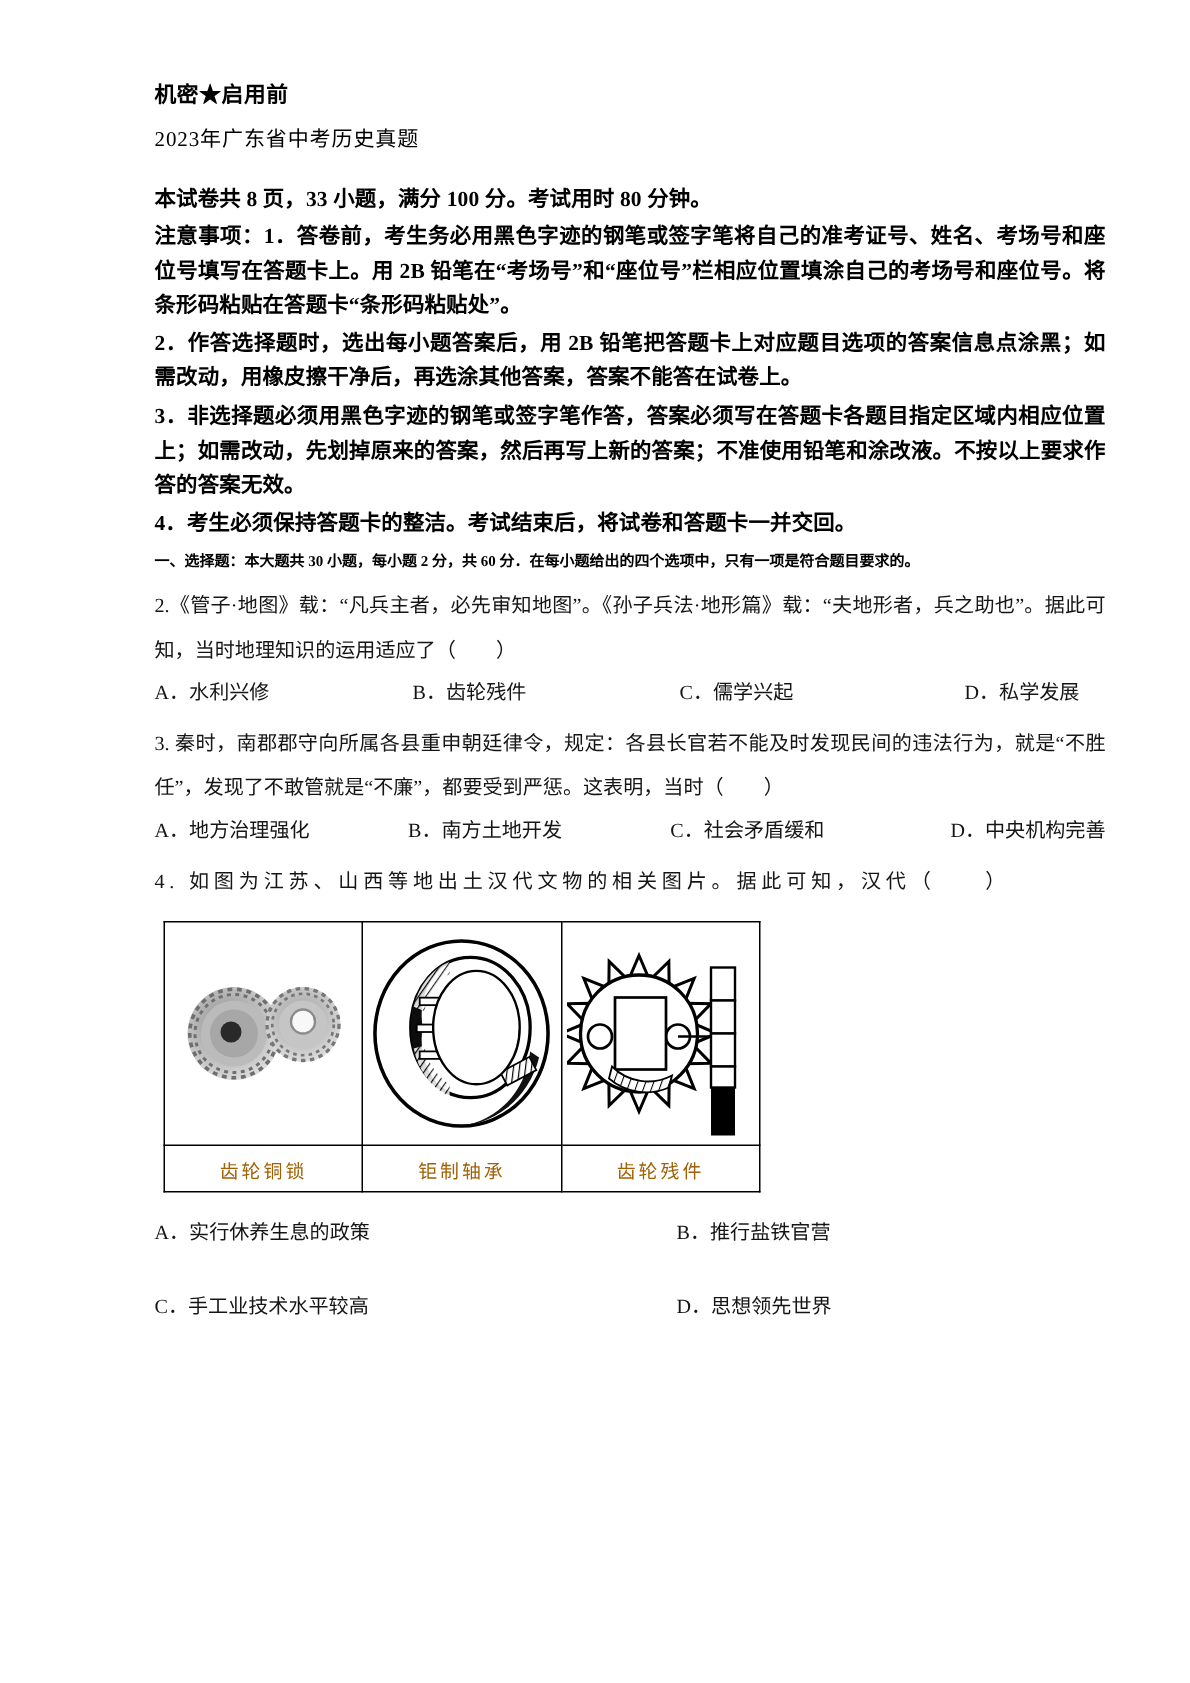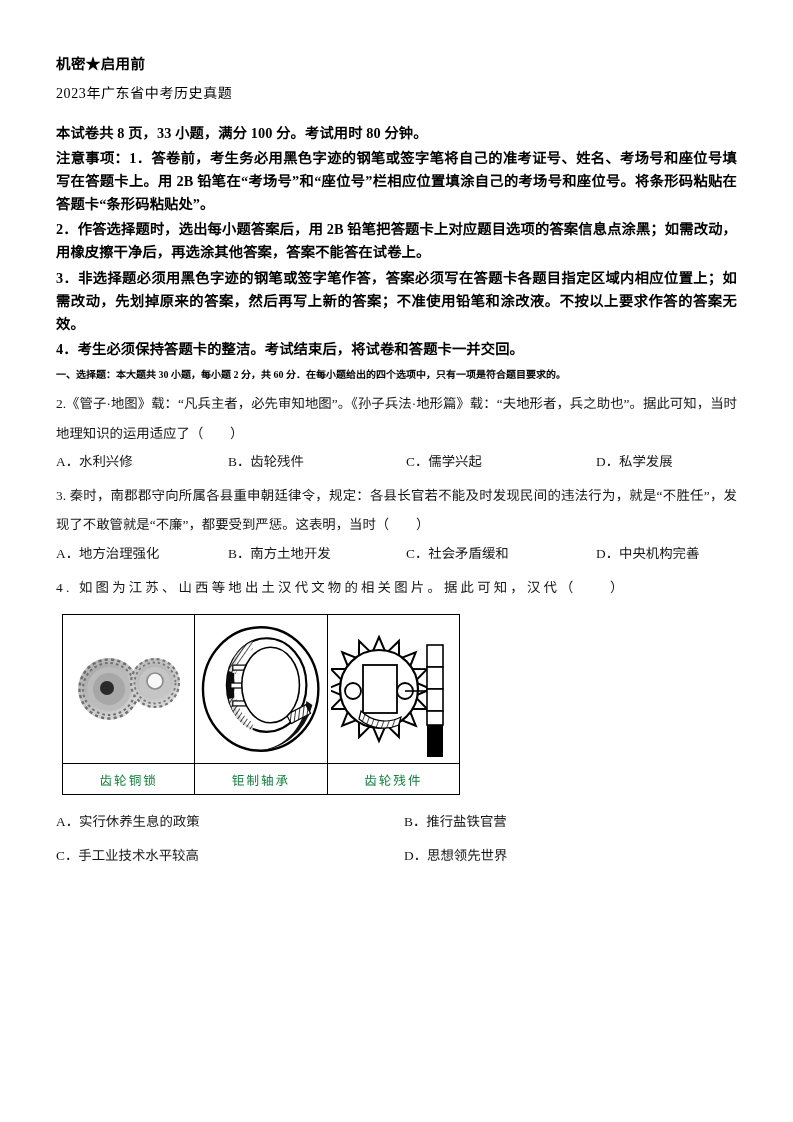--- a/index.html
+++ b/index.html
@@ -15,21 +15,21 @@
     font-family: "Liberation Serif", "DejaVu Serif", serif;
     color: #000000;
     overflow: hidden;
   }
   .page {
     position: absolute;
     left: 0; top: 0;
     width: 793px;
     height: 1122px;
     box-sizing: border-box;
-    padding: 56px 56px 40px 56px;
+    padding: 56px 56px 40px 103px;
   }
 
   
   .confidential {
     font-size: 14.5px;
     font-weight: bold;
     letter-spacing: 0.4px;
     margin: 0 0 12px 0;
     line-height: 1.2;
   }
@@ -94,21 +94,21 @@
   }
   .opt-w1 { width: 172px; }
   .opt-w2 { width: 178px; }
   .opt-w3 { width: 190px; }
   .opt-w4 { width: auto; }
 
   
   .q-options-grid {
     display: grid;
     grid-template-columns: 348px auto;
-    row-gap: 8px;
+    row-gap: 23px;
     font-size: 13.4px;
     line-height: 1.9;
     margin: 14px 0 0 0;
     color: #151515;
   }
 
   
   .figure-wrap {
     margin: 12px 0 0 6px;
   }
@@ -123,21 +123,21 @@
     vertical-align: middle;
     text-align: center;
   }
   .fig-cell {
     height: 148px;
   }
   .fig-cap {
     height: 30px;
     font-size: 12.6px;
     letter-spacing: 2px;
-    color: #15803d;
+    color: #a16207;
     font-family: Liberation Serif, serif;
   }
   .fig-inner {
     width: 100%;
     height: 148px;
     display: flex;
     align-items: center;
     justify-content: center;
   }
   .fig-inner svg { display: block; }

